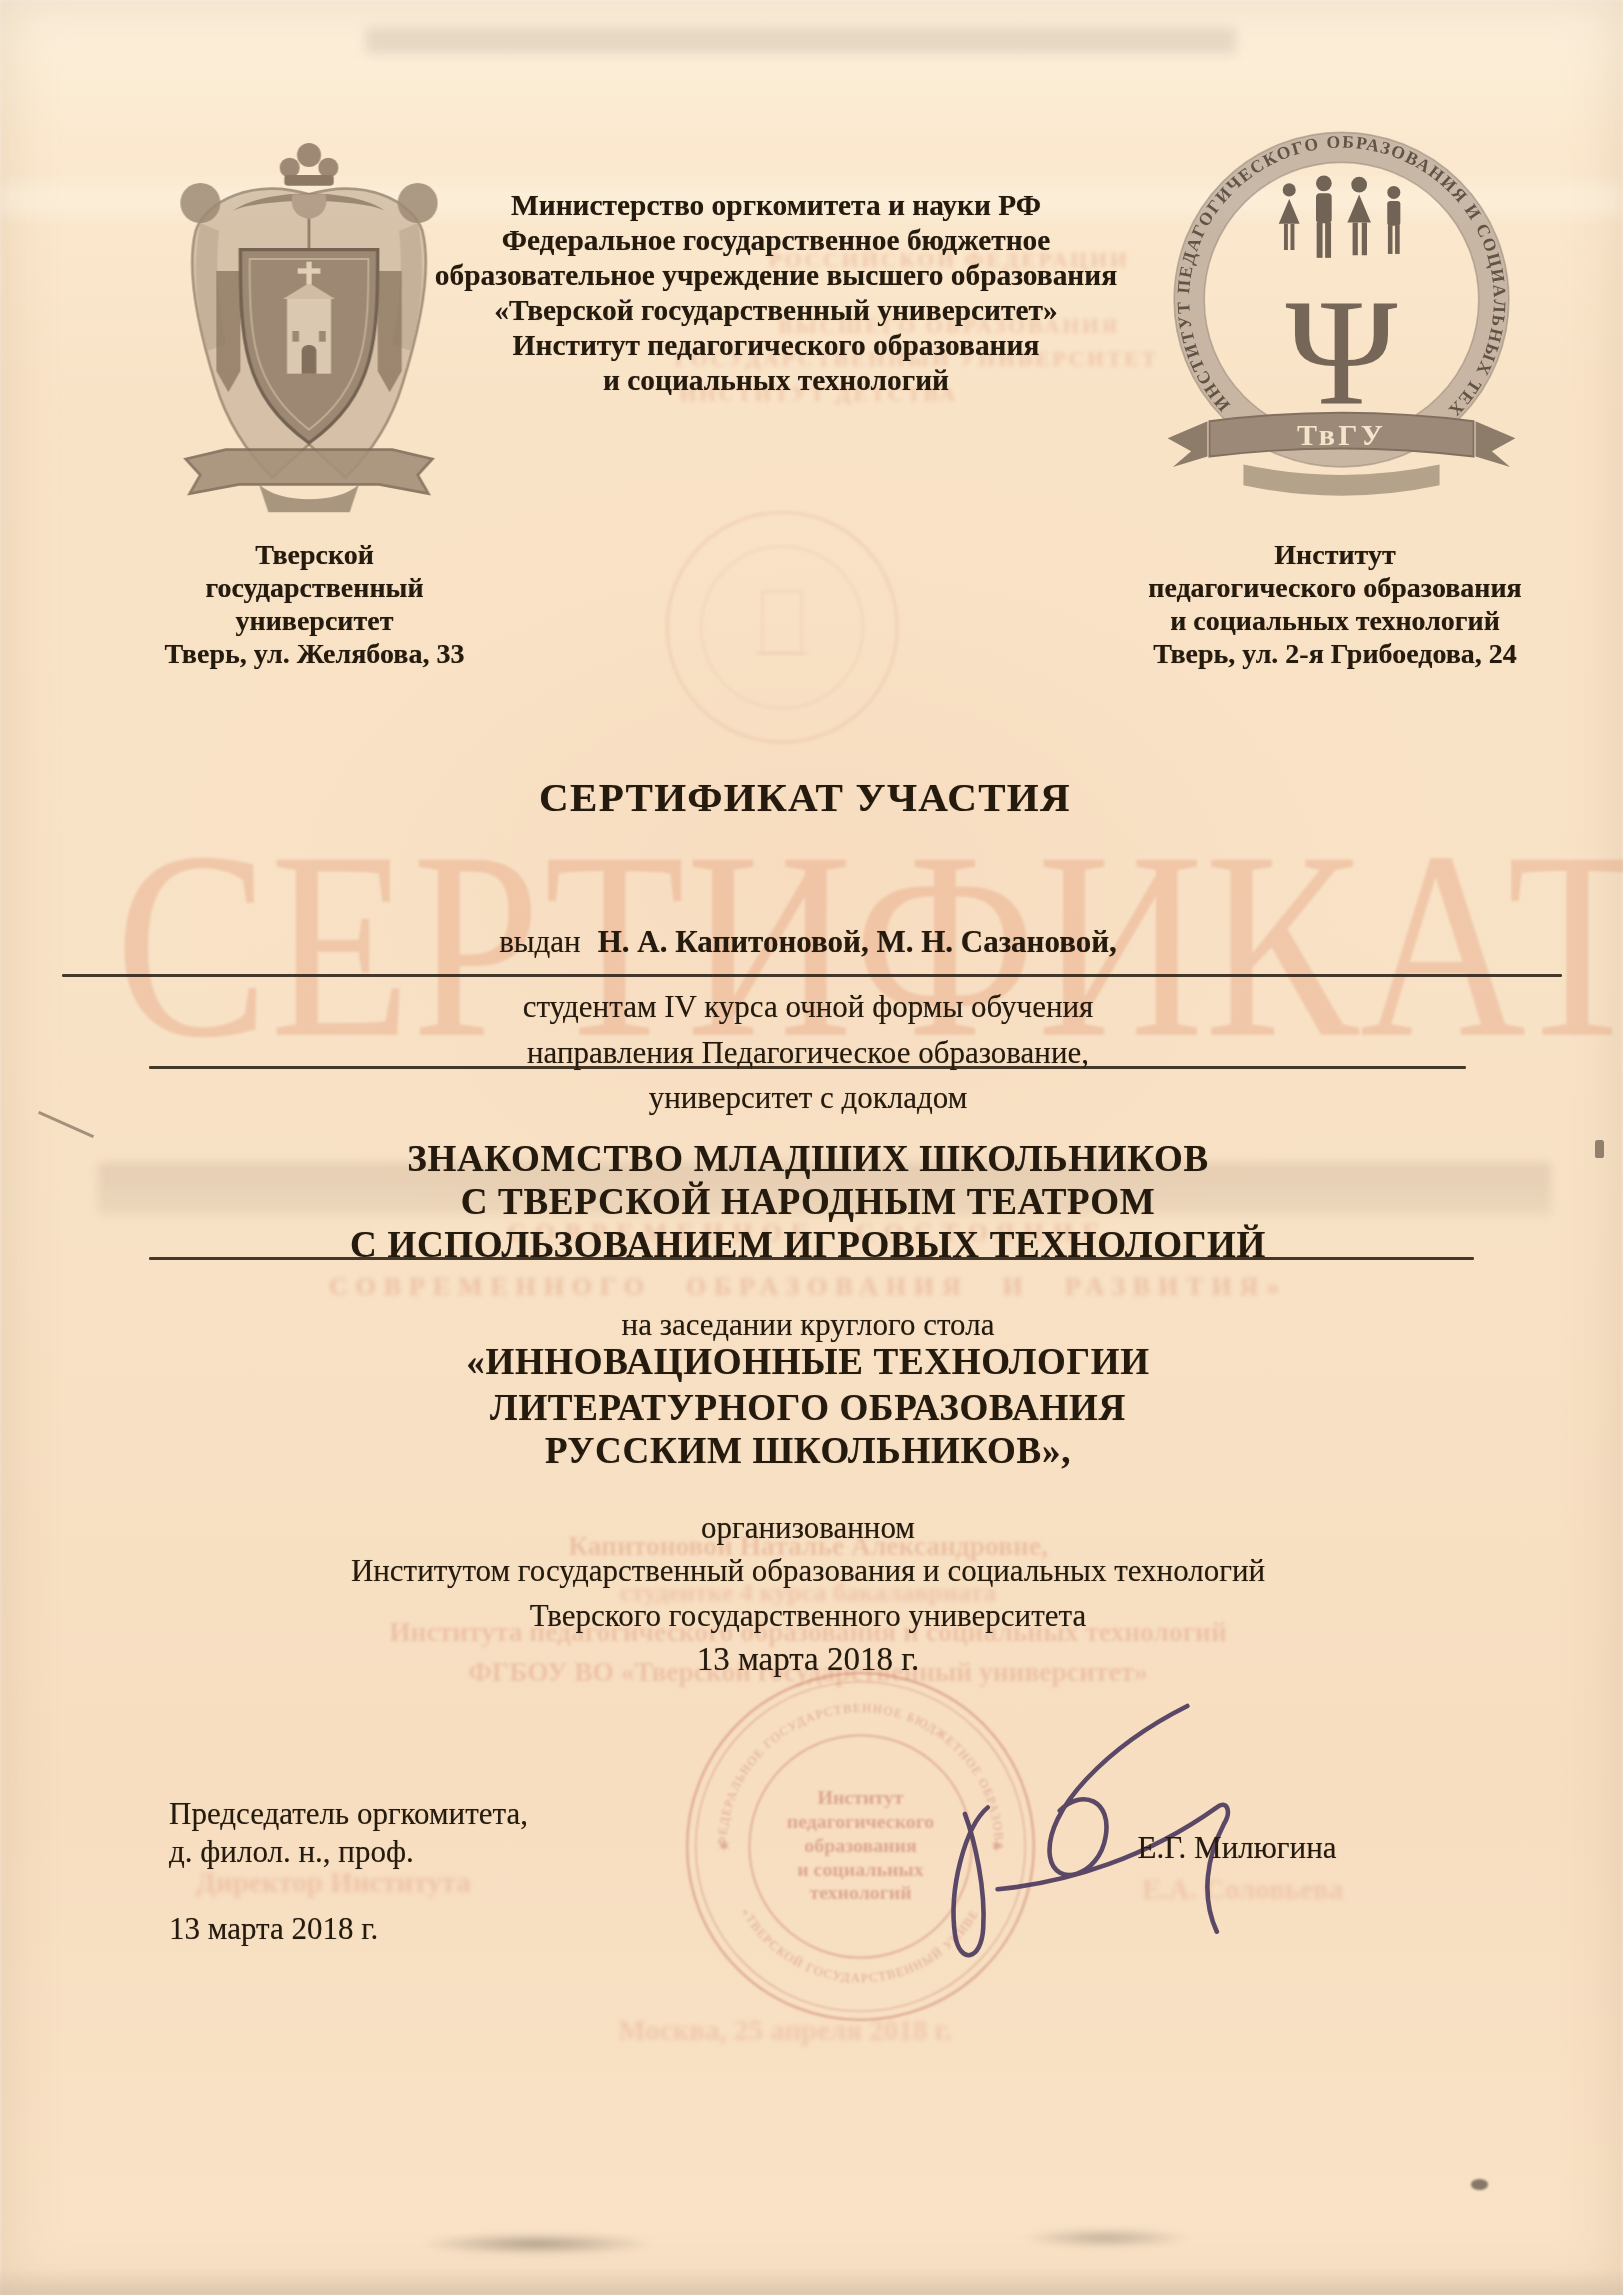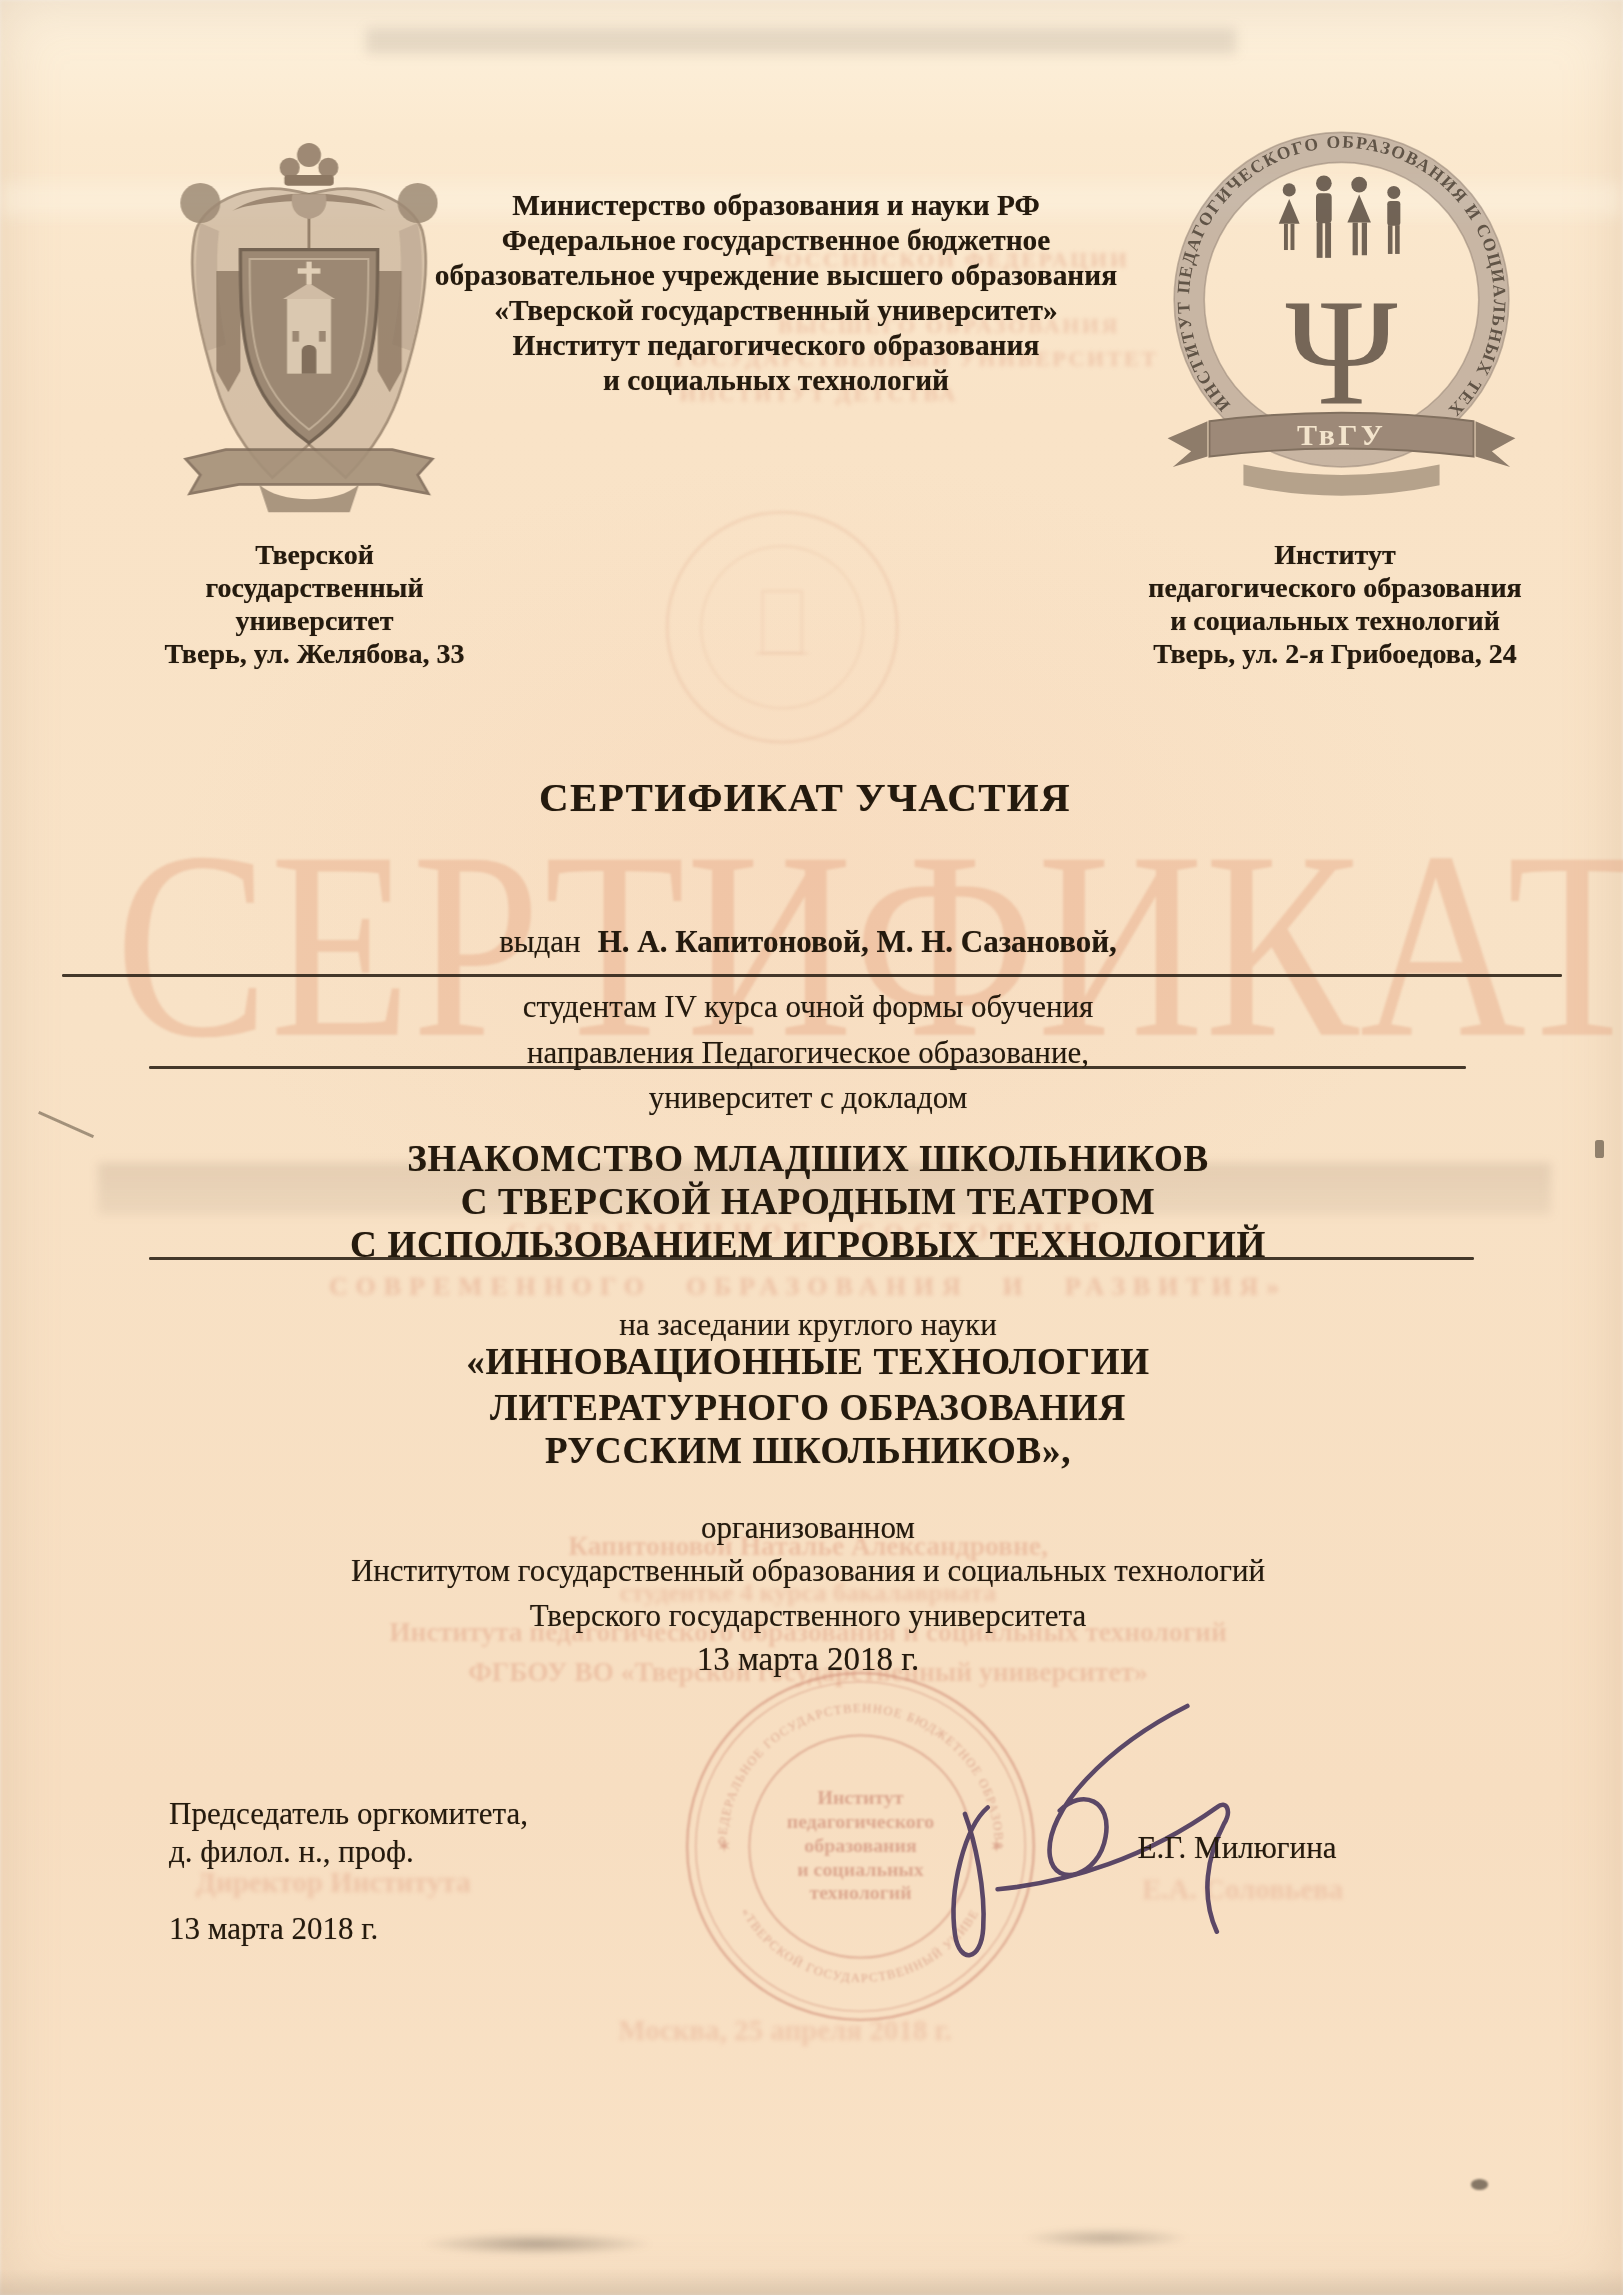--- a/index.html
+++ b/index.html
@@ -25,21 +25,21 @@
 
   <div class="abs streak" style="left:366px;top:27.5px;width:870px;height:26px;background:rgba(120,105,95,.16);filter:blur(5.9px);"></div>
   <div class="abs streak" style="left:0;top:183px;width:1623px;height:33px;background:rgba(255,248,234,.35);filter:blur(7.9px);"></div>
 
   <div class="abs bleed c" style="left:458px;top:247px;width:982px;font-size:22px;letter-spacing:2.6px;opacity:.42;">РОССИЙСКОЙ ФЕДЕРАЦИИ</div>
   <div class="abs bleed c" style="left:458px;top:313px;width:982px;font-size:22px;letter-spacing:2.6px;opacity:.38;">ВЫСШЕГО ОБРАЗОВАНИЯ</div>
   <div class="abs bleed c" style="left:393px;top:346px;width:1047px;font-size:22px;letter-spacing:2.6px;opacity:.40;">ГОСУДАРСТВЕННЫЙ УНИВЕРСИТЕТ</div>
   <div class="abs bleed c" style="left:393px;top:381px;width:851px;font-size:22px;letter-spacing:2.6px;opacity:.40;">ИНСТИТУТ ДЕТСТВА</div>
 
   <div class="abs c soft" style="left:380px;top:188px;width:792px;font-size:29.4px;font-weight:bold;line-height:35px;">
-    <div>Министерство образования и науки РФ</div>
+    <div>Министерство оргкомитета и науки РФ</div>
     <div>Федеральное государственное бюджетное</div>
     <div>образовательное учреждение высшего образования</div>
     <div>«Тверской государственный университет»</div>
     <div>Институт педагогического образования</div>
     <div>и социальных технологий</div>
   </div>
 
   <svg class="abs" style="left:158px;top:131px;filter:blur(0.3px);" width="302" height="400" viewBox="0 0 450 600">
     <g opacity="0.87">
 
@@ -157,21 +157,21 @@
 
   <div class="abs streak" style="left:98px;top:1163px;width:1453px;height:52px;background:linear-gradient(rgba(120,95,75,.15),rgba(120,95,75,.08));filter:blur(4.6px);"></div>
 
   <div class="abs c soft" style="left:0;top:1137px;width:1616px;font-size:37px;font-weight:bold;letter-spacing:0.7px;">ЗНАКОМСТВО МЛАДШИХ ШКОЛЬНИКОВ</div>
   <div class="abs c soft" style="left:0;top:1180px;width:1616px;font-size:37px;font-weight:bold;letter-spacing:0.7px;">С ТВЕРСКОЙ НАРОДНЫМ ТЕАТРОМ</div>
   <div class="abs bleed c" style="left:0;top:1218px;width:1616px;font-size:26px;letter-spacing:9.2px;word-spacing:22px;opacity:.40;">СОВРЕМЕННОЕ СОСТОЯНИЕ</div>
   <div class="abs c soft" style="left:0;top:1223px;width:1616px;font-size:37px;font-weight:bold;letter-spacing:0.7px;">С ИСПОЛЬЗОВАНИЕМ ИГРОВЫХ ТЕХНОЛОГИЙ</div>
   <div class="abs hline" style="left:149px;top:1257px;width:1325px;"></div>
   <div class="abs bleed c" style="left:0;top:1272px;width:1616px;font-size:26px;letter-spacing:7.9px;word-spacing:19.6px;opacity:.45;">СОВРЕМЕННОГО ОБРАЗОВАНИЯ И РАЗВИТИЯ»</div>
 
-  <div class="abs c soft" style="left:0;top:1307px;width:1616px;font-size:31px;">на заседании круглого науки</div>
+  <div class="abs c soft" style="left:0;top:1307px;width:1616px;font-size:31px;">на заседании круглого стола</div>
   <div class="abs c soft" style="left:0;top:1340px;width:1616px;font-size:37px;font-weight:bold;letter-spacing:0.7px;">«ИННОВАЦИОННЫЕ ТЕХНОЛОГИИ</div>
   <div class="abs c soft" style="left:0;top:1386px;width:1616px;font-size:37px;font-weight:bold;letter-spacing:0.7px;">ЛИТЕРАТУРНОГО ОБРАЗОВАНИЯ</div>
   <div class="abs c soft" style="left:0;top:1429px;width:1616px;font-size:37px;font-weight:bold;letter-spacing:0.7px;">РУССКИМ ШКОЛЬНИКОВ»,</div>
 
   <div class="abs bleed c" style="left:0;top:1530px;width:1616px;font-size:27.5px;opacity:.45;filter:blur(1.6px);">Капитоновой Наталье Александровне,</div>
   <div class="abs bleed c" style="left:0;top:1578px;width:1616px;font-size:26px;opacity:.38;filter:blur(2px);">студентке 4 курса бакалавриата</div>
   <div class="abs bleed c" style="left:0;top:1616px;width:1616px;font-size:27.5px;opacity:.42;filter:blur(1.6px);">Института педагогического образования и социальных технологий</div>
   <div class="abs bleed c" style="left:0;top:1656px;width:1616px;font-size:27.5px;opacity:.42;filter:blur(1.6px);">ФГБОУ ВО «Тверской государственный университет»</div>
 
   <div class="abs c soft" style="left:0;top:1510px;width:1616px;font-size:31px;">организованном</div>

